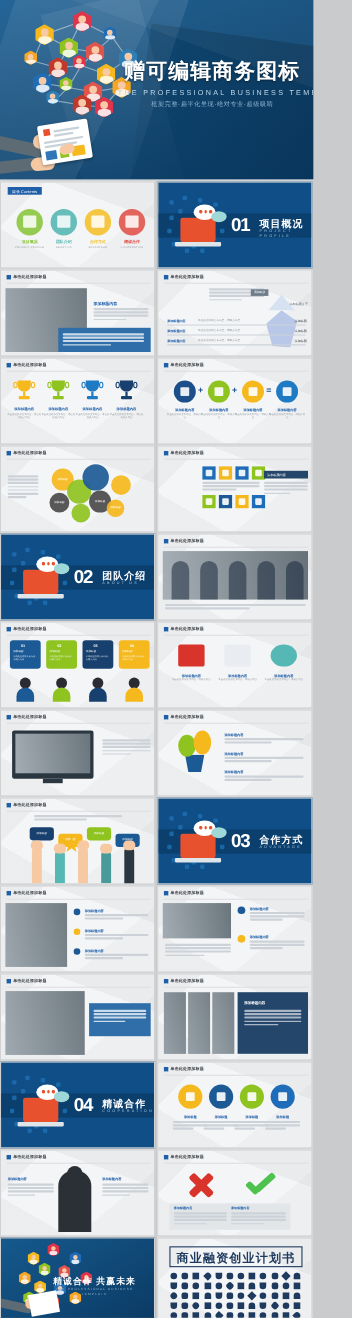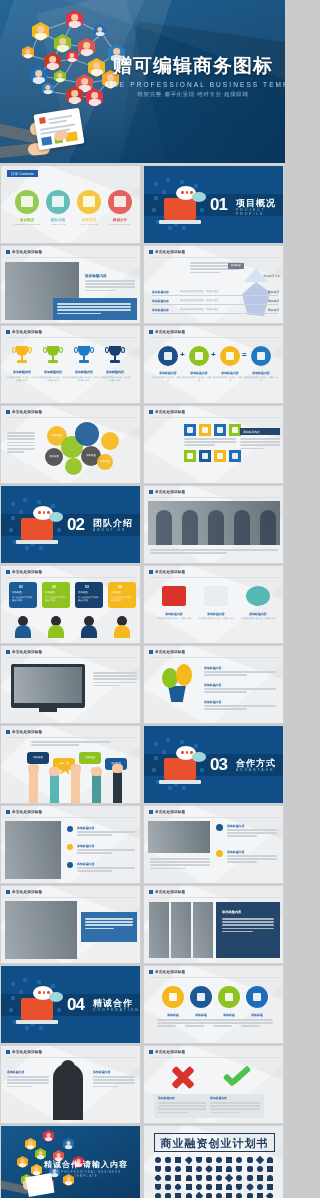--- a/index.html
+++ b/index.html
@@ -932,21 +932,21 @@
           <div class="node" style="left: 50px; top: 44px; width: 11px; height: 12px; background: rgb(245, 166, 35);">
             <div class="head"></div>
             <div class="body"></div>
           </div>
         </div>
         <div style="position: absolute; left: 0px; bottom: 0px; width: 70px; height: 34px;">
           <div class="arm" style="left: -6px; top: 14px; width: 34px; height: 8px; transform: rotate(12deg);"></div>
           <div class="palm" style="left: 22px; top: 12px; width: 14px; height: 9px;"></div>
           <div style="position: absolute; left: 26px; top: 6px; width: 26px; height: 20px; background: rgb(255, 255, 255); transform: rotate(-10deg);"></div>
         </div>
-        <div class="finaltitle" style="right: 8px; top: 33px; width: 92px; text-align: center; font-size: 8px; letter-spacing: 1px;">精诚合作  请输入内容</div>
+        <div class="finaltitle" style="right: 8px; top: 33px; width: 92px; text-align: center; font-size: 8px; letter-spacing: 1px;">精诚合作  共赢未来</div>
         <div style="position: absolute; right: 8px; top: 44px; width: 92px; text-align: center; font-size: 2.8px; color: rgb(143, 180, 210); letter-spacing: 1.1px;">THE PROFESSIONAL BUSINESS TEMPLATE</div>
       </div>
       <div class="slide">
         <div class="poly-bg"></div>
         <div style="position: absolute; left: 10px; top: 7px; width: 121px; height: 19px; border: 1.5px solid rgb(30, 58, 95);"></div>
         <div style="position: absolute; left: 10px; top: 10px; width: 121px; text-align: center; font-size: 11px; font-weight: bold; color: rgb(30, 58, 95); letter-spacing: 1px;">商业融资创业计划书</div>
         <div class="icongrid" style="left: 11px; top: 31px; width: 119px; grid-template-columns: repeat(12, 1fr); gap: 3px 3.2px;">
           <span style="width: 6px; height: 6px; border-radius: 50%;"></span>
           <span style="width: 6px; height: 6px; border-radius: 2px;"></span>
           <span style="width: 6px; height: 6px; border-radius: 0px;"></span>

